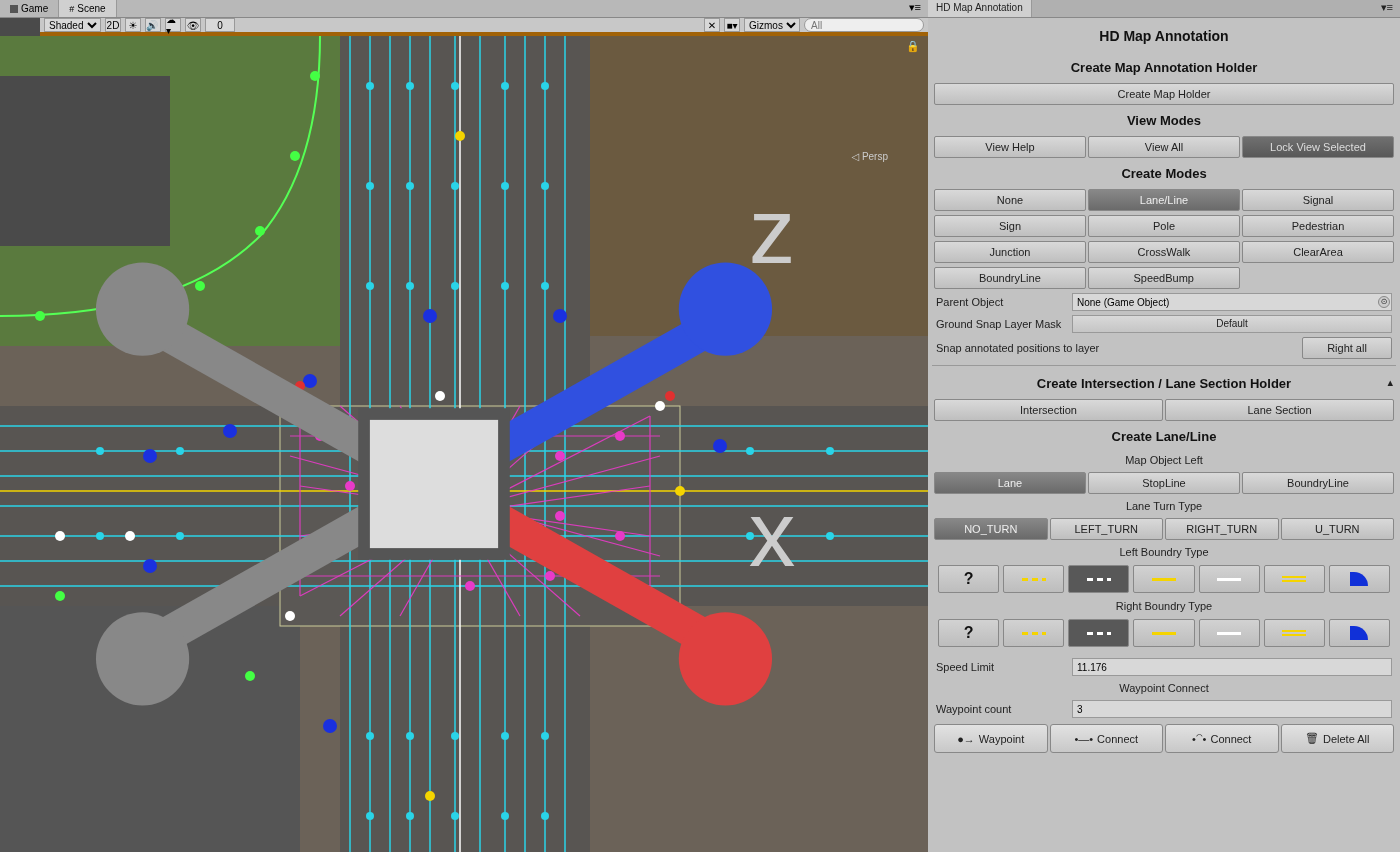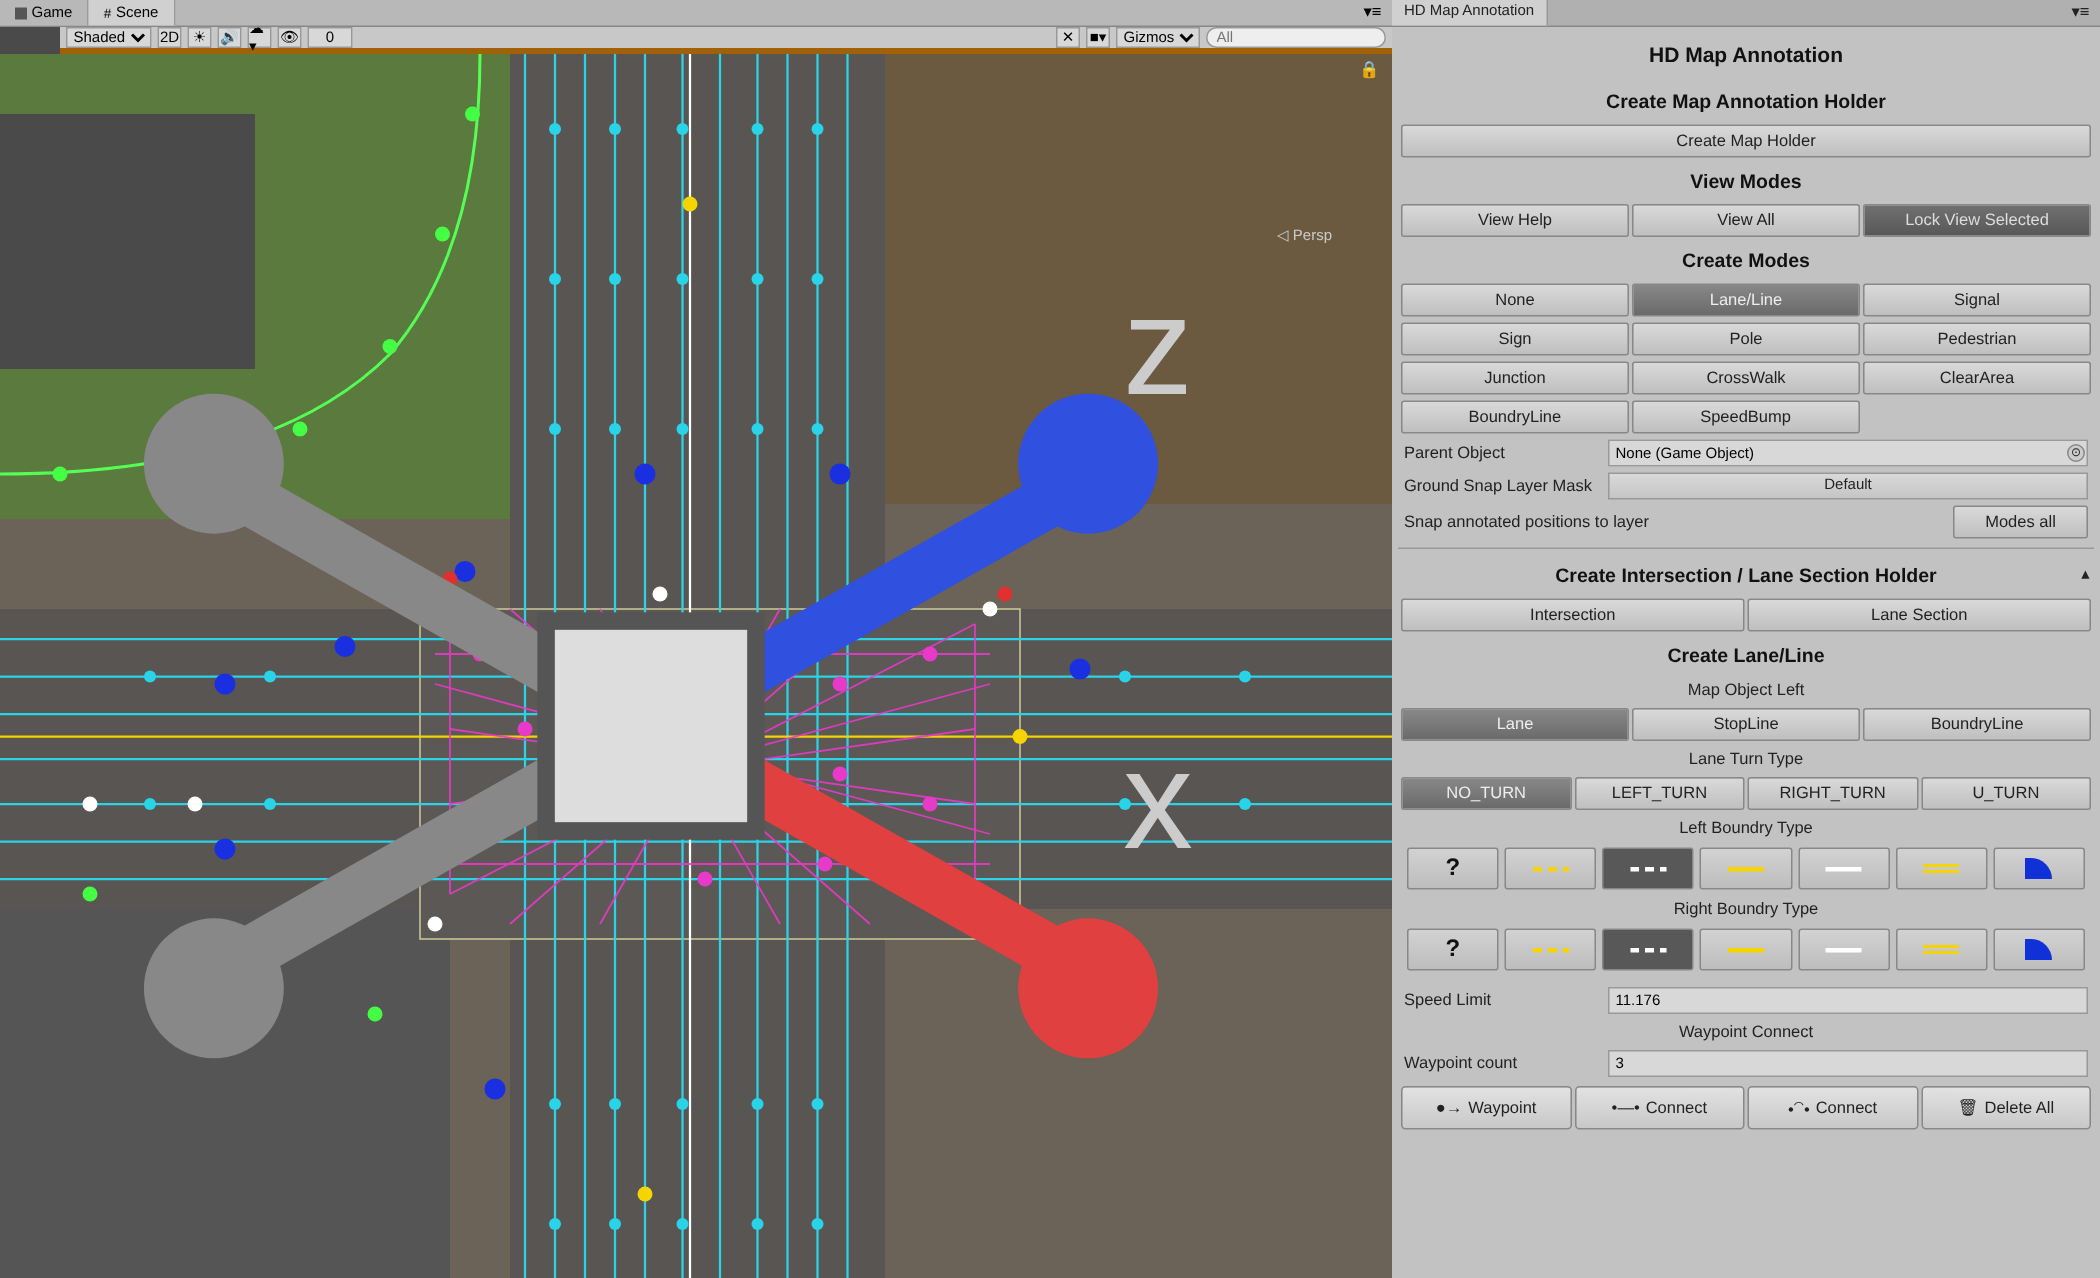--- a/index.html
+++ b/index.html
@@ -314,21 +314,21 @@
     <div class="field-label">Parent Object</div>
     <input class="field-input" value="None (Game Object)" style="">
     <span class="circle-btn">⊙</span>
   </div>
   <div class="field-row">
     <div class="field-label">Ground Snap Layer Mask</div>
     <div class="dropdown-field">Default</div>
   </div>
   <div class="field-row">
     <div style="flex:1">Snap annotated positions to layer</div>
-    <div class="btn" style="flex:0 0 90px">Modes all</div>
+    <div class="btn" style="flex:0 0 90px">Right all</div>
   </div>
 
   <div class="hr"></div>
   <div style="position:relative">
     <div class="section-title sm">Create Intersection / Lane Section Holder</div>
     <span class="mini-menu2" style="top:6px">▴</span>
   </div>
   <div class="btn-row">
     <div class="btn">Intersection</div>
     <div class="btn">Lane Section</div>

